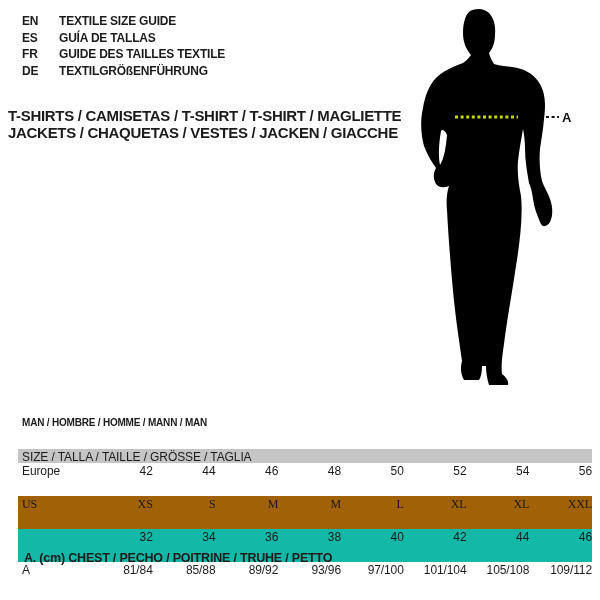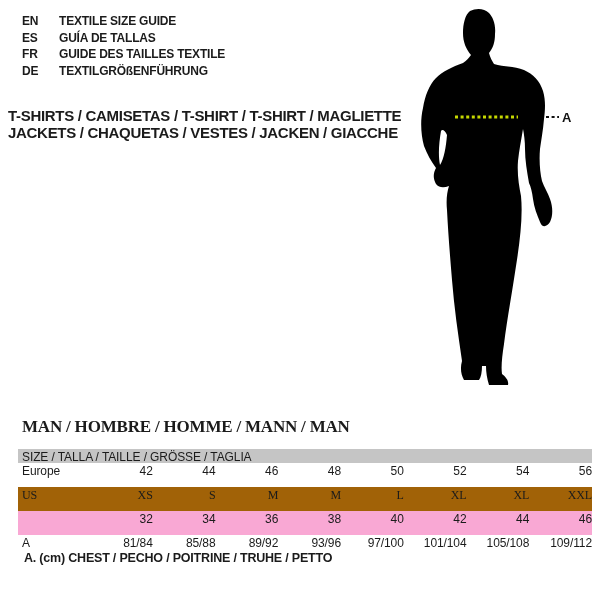--- a/index.html
+++ b/index.html
@@ -12,25 +12,25 @@
   .lang-row{display:flex;height:16.5px;align-items:flex-start;
     font-weight:bold;font-size:12px;letter-spacing:-0.2px;white-space:nowrap;}
   .lang-code{width:37px;flex:0 0 37px;}
   
   .category-block{position:absolute;left:8px;top:107px;
     font-weight:bold;font-size:15px;line-height:17px;letter-spacing:-0.3px;white-space:nowrap;}
   
   .figure{position:absolute;left:390px;top:0;}
   
   .section-title{position:absolute;left:22px;top:417px;
-    font-weight:bold;font-size:17px;letter-spacing:-0.2px;white-space:nowrap;font-family:Liberation Serif, serif;}
+    font-weight:bold;font-size:10px;letter-spacing:-0.2px;white-space:nowrap;}
   
   .size-table{position:absolute;left:18px;top:449px;width:574px;font-size:12px;letter-spacing:-0.1px;}
   .table-header{height:14px;line-height:17px;padding-left:4px;background:#c5c5c5;}
-  .trow{display:flex;height:24px;line-height:17px;}
+  .trow{display:flex;height:33px;line-height:17px;}
   .tlabel{flex:0 0 72px;width:72px;padding-left:4px;box-sizing:border-box;text-align:left;}
   .tcell{flex:1;text-align:right;}
   
   .footnote{position:absolute;left:24px;top:551px;
     font-weight:bold;font-size:12.5px;letter-spacing:-0.2px;white-space:nowrap;}
 </style>
 </head>
 <body>
 
 <div class="canvas">
@@ -136,21 +136,21 @@
         <div class="tcell">XS</div>
           <div class="tcell">S</div>
           <div class="tcell">M</div>
           <div class="tcell">M</div>
           <div class="tcell">L</div>
           <div class="tcell">XL</div>
           <div class="tcell">XL</div>
           <div class="tcell">XXL</div>
         </div>
 
-        <div class="trow" style="background: #f9a8d4; gap: 40px;">
+        <div class="trow" style="background: #14b8a6; gap: 40px;">
           <div class="tlabel"></div>
         <div class="tcell">32</div>
           <div class="tcell">34</div>
           <div class="tcell">36</div>
           <div class="tcell">38</div>
           <div class="tcell">40</div>
           <div class="tcell">42</div>
           <div class="tcell">44</div>
           <div class="tcell">46</div>
         </div>

